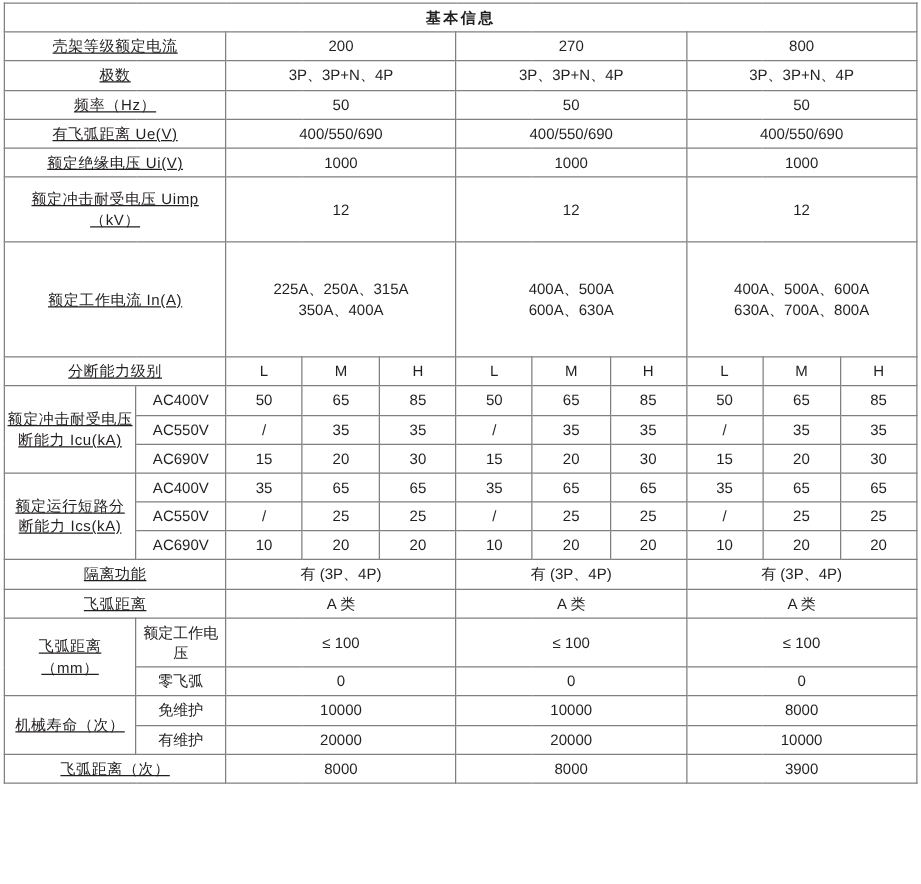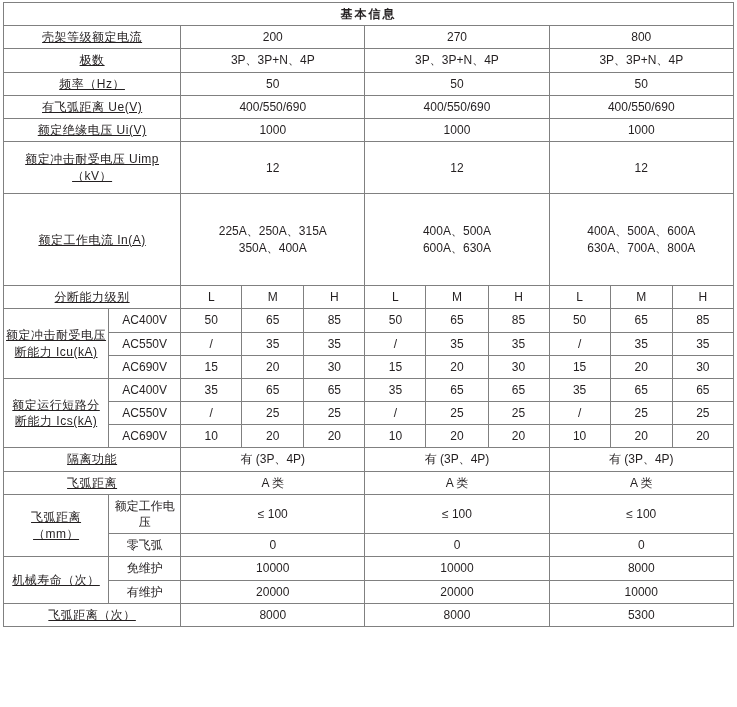--- a/index.html
+++ b/index.html
@@ -270,18 +270,18 @@
     <td class="sublabel">有维护</td>
     <td colspan="3">20000</td>
     <td colspan="3">20000</td>
     <td colspan="3">10000</td>
   </tr>
 
   <tr>
     <td class="rowlabel" colspan="2">飞弧距离（次）</td>
     <td colspan="3">8000</td>
     <td colspan="3">8000</td>
-    <td colspan="3">5300</td>
+    <td colspan="3">3900</td>
   </tr>
 
 </tbody>
     </table>
 </div>
 
 </body></html>

